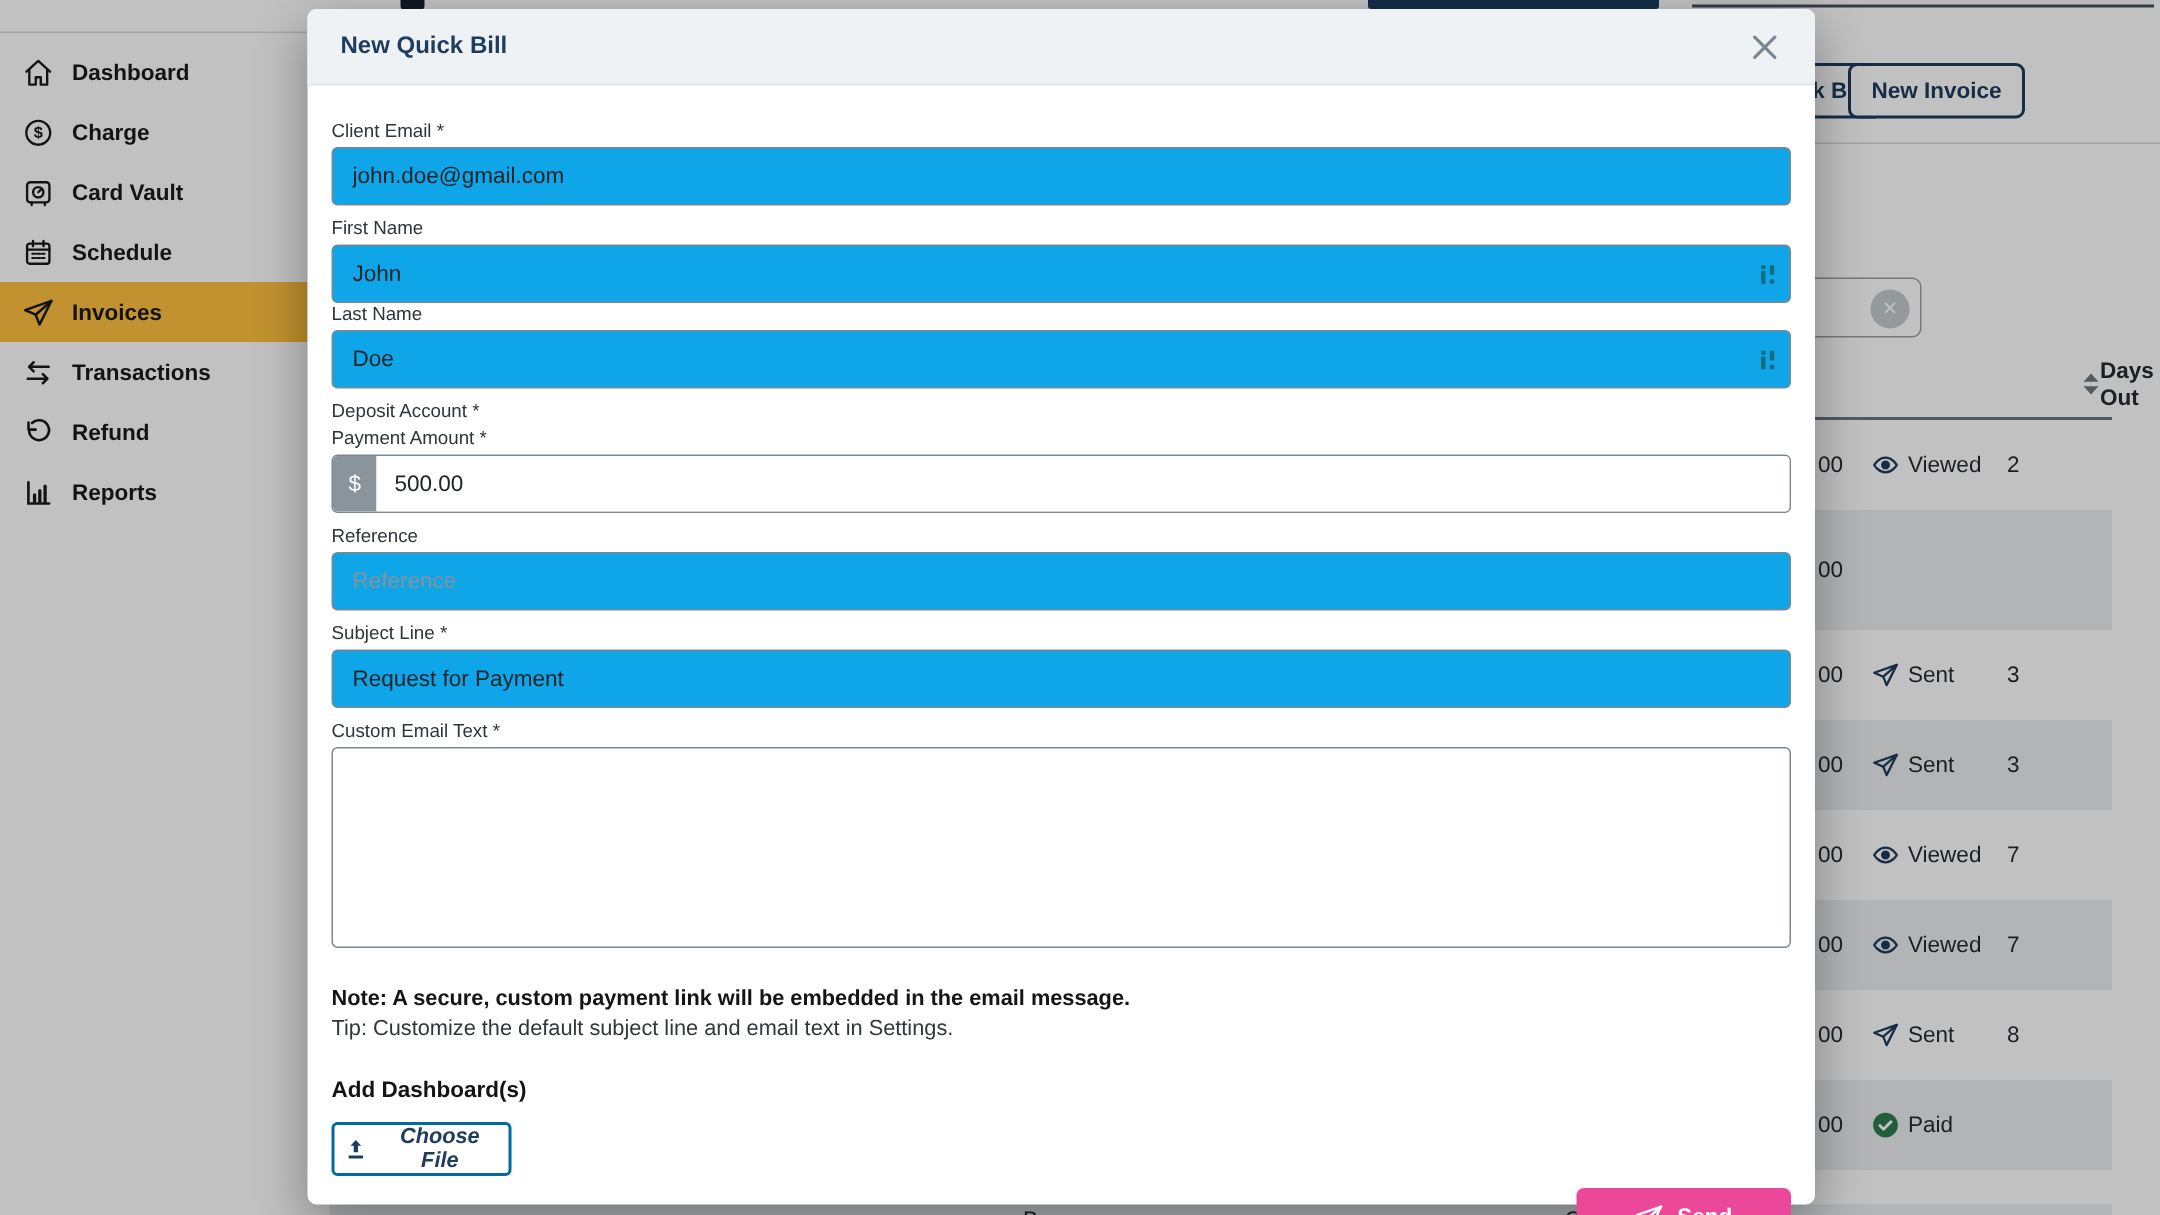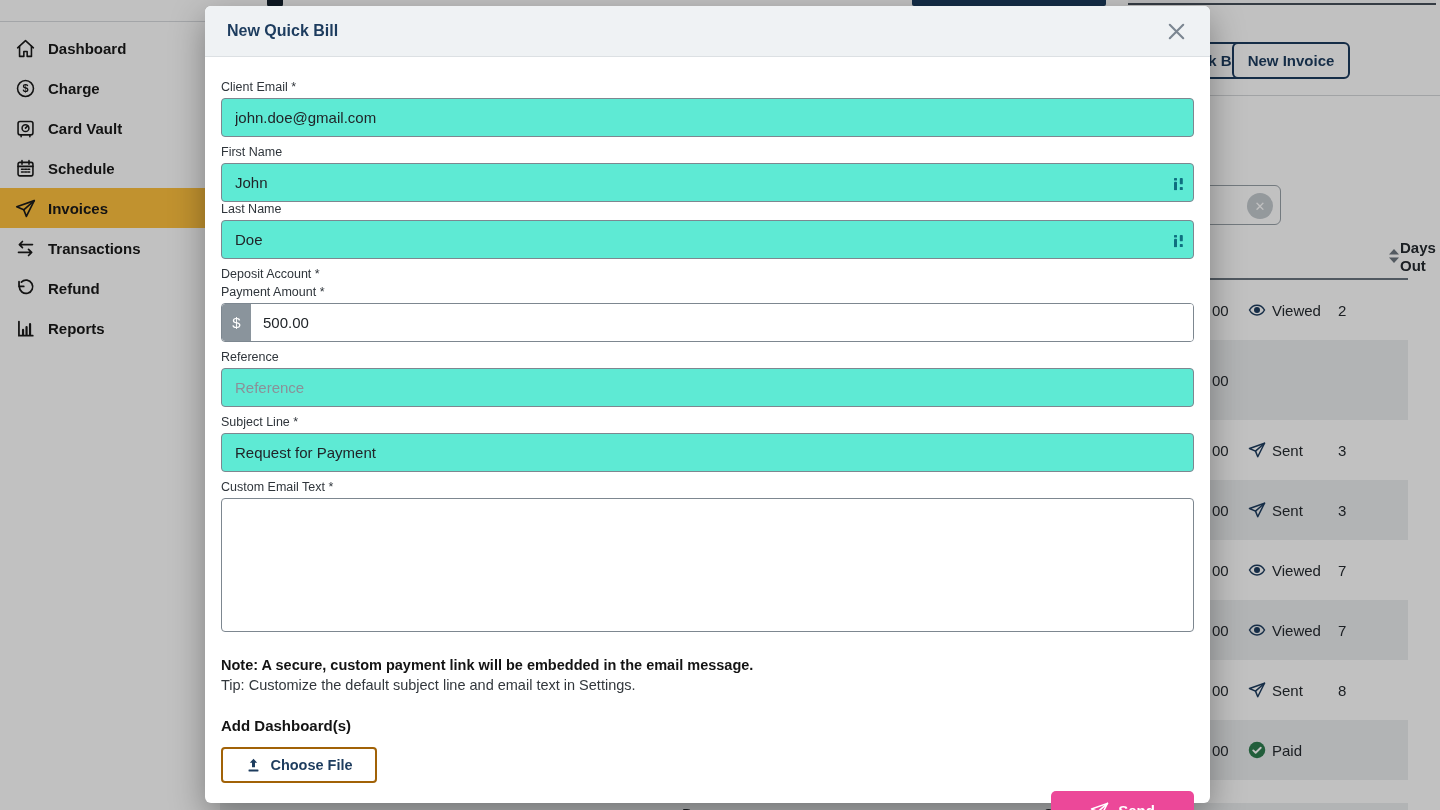--- a/index.html
+++ b/index.html
@@ -55,39 +55,39 @@
   .modal{position:absolute;left:205px;top:6px;width:1005px;height:797px;background:#fff;border-radius:6px;z-index:60;
     box-shadow:0 12px 34px rgba(0,0,0,.35);display:flex;flex-direction:column;}
   .m-head{height:51px;background:#EFF2F4;border-bottom:1px solid #DCE0E3;border-radius:6px 6px 0 0;
     display:flex;align-items:center;padding:0 20px 0 22px;flex:0 0 auto;}
   .m-title{font-size:16px;font-weight:600;color:#1D3C5E;margin:0;}
   .m-close{margin-left:auto;background:none;border:none;padding:2px;cursor:pointer;color:#7B8691;display:flex;}
   .m-close svg{width:23px;height:23px;}
   .m-body{padding:0 16px;flex:1;}
 
   .f-label{display:block;font-size:12.5px;color:#2f353b;margin-bottom:4px;}
-  .f-input{width:100%;height:39px;border:1px solid #7D8790;border-radius:4px;padding:0 13px;font-size:15px;color:#212529;outline:none;background:#5eead4;}
+  .f-input{width:100%;height:39px;border:1px solid #7D8790;border-radius:4px;padding:0 13px;font-size:15px;color:#212529;outline:none;background:#0ea5e9;}
   .f-input::placeholder{color:#8A9198;}
   .blk-email{margin-top:23px;}
   .grid2{display:grid;grid-template-columns:1fr;column-gap:5px;margin-top:8px;}
   .fieldwrap{position:relative;}
   .autofill{position:absolute;right:10px;top:50%;transform:translateY(-50%);width:10px;height:13px;}
   .selectbox{height:39px;border:1px solid #7D8790;border-radius:4px;display:flex;align-items:center;padding:0 12px 0 13px;
     font-size:15px;color:#212529;cursor:pointer;background:#fff;}
   .selectbox .chev{margin-left:auto;width:20px;height:20px;}
   .amount-group{height:39px;border:1px solid #7D8790;border-radius:4px;display:flex;overflow:hidden;background:#fff;}
   .addon{width:29px;background:#8A949C;color:#fff;font-size:15px;display:flex;align-items:center;justify-content:center;border-radius:3px 0 0 3px;}
   .amount-group input{border:none;outline:none;flex:1;padding:0 12px;font-size:15px;color:#212529;}
   .blk{margin-top:8px;}
   .f-textarea{width:100%;height:134px;border:1px solid #7D8790;border-radius:4px;resize:none;padding:10px 13px;font-size:15px;color:#212529;outline:none;}
   .note-line{margin-top:19px;font-size:14.5px;font-weight:700;color:#141414;line-height:20px;}
   .tip-line{font-size:14.5px;color:#32373c;line-height:20px;}
   .attach-head{margin-top:22px;font-size:15px;font-weight:700;color:#141414;}
-  .choose-btn{margin-top:13px;width:156px;height:36px;background:#fff;border:2px solid #a16207;border-radius:4px;color:#1D3C5E;
-    font-size:14.5px;font-weight:700;display:flex;align-items:center;justify-content:center;gap:8px;cursor:pointer;}
+  .choose-btn{margin-top:13px;width:120px;height:36px;background:#fff;border:2px solid #0369a1;border-radius:4px;color:#1D3C5E;
+    font-size:14.5px;font-weight:700;display:flex;align-items:center;justify-content:center;gap:8px;cursor:pointer;font-style:italic;}
   .choose-btn svg{width:17px;height:17px;}
   .m-foot{display:flex;align-items:flex-end;justify-content:flex-end;padding:8px 16px 19px 16px;flex:0 0 auto;}
   .cancel-btn{background:none;border:none;color:#1D3C5E;font-size:15px;font-weight:700;cursor:pointer;margin-right:48px;}
   .send-btn{width:143px;height:38px;background:#ec4899;border:none;border-radius:5px;color:#fff;font-size:15px;font-weight:700;
     display:flex;align-items:center;justify-content:center;gap:9px;cursor:pointer;}
   .send-btn svg{width:19px;height:19px;}
   .paid-ico svg{width:18px;height:18px;}
 </style>
 </head>
 <body>

